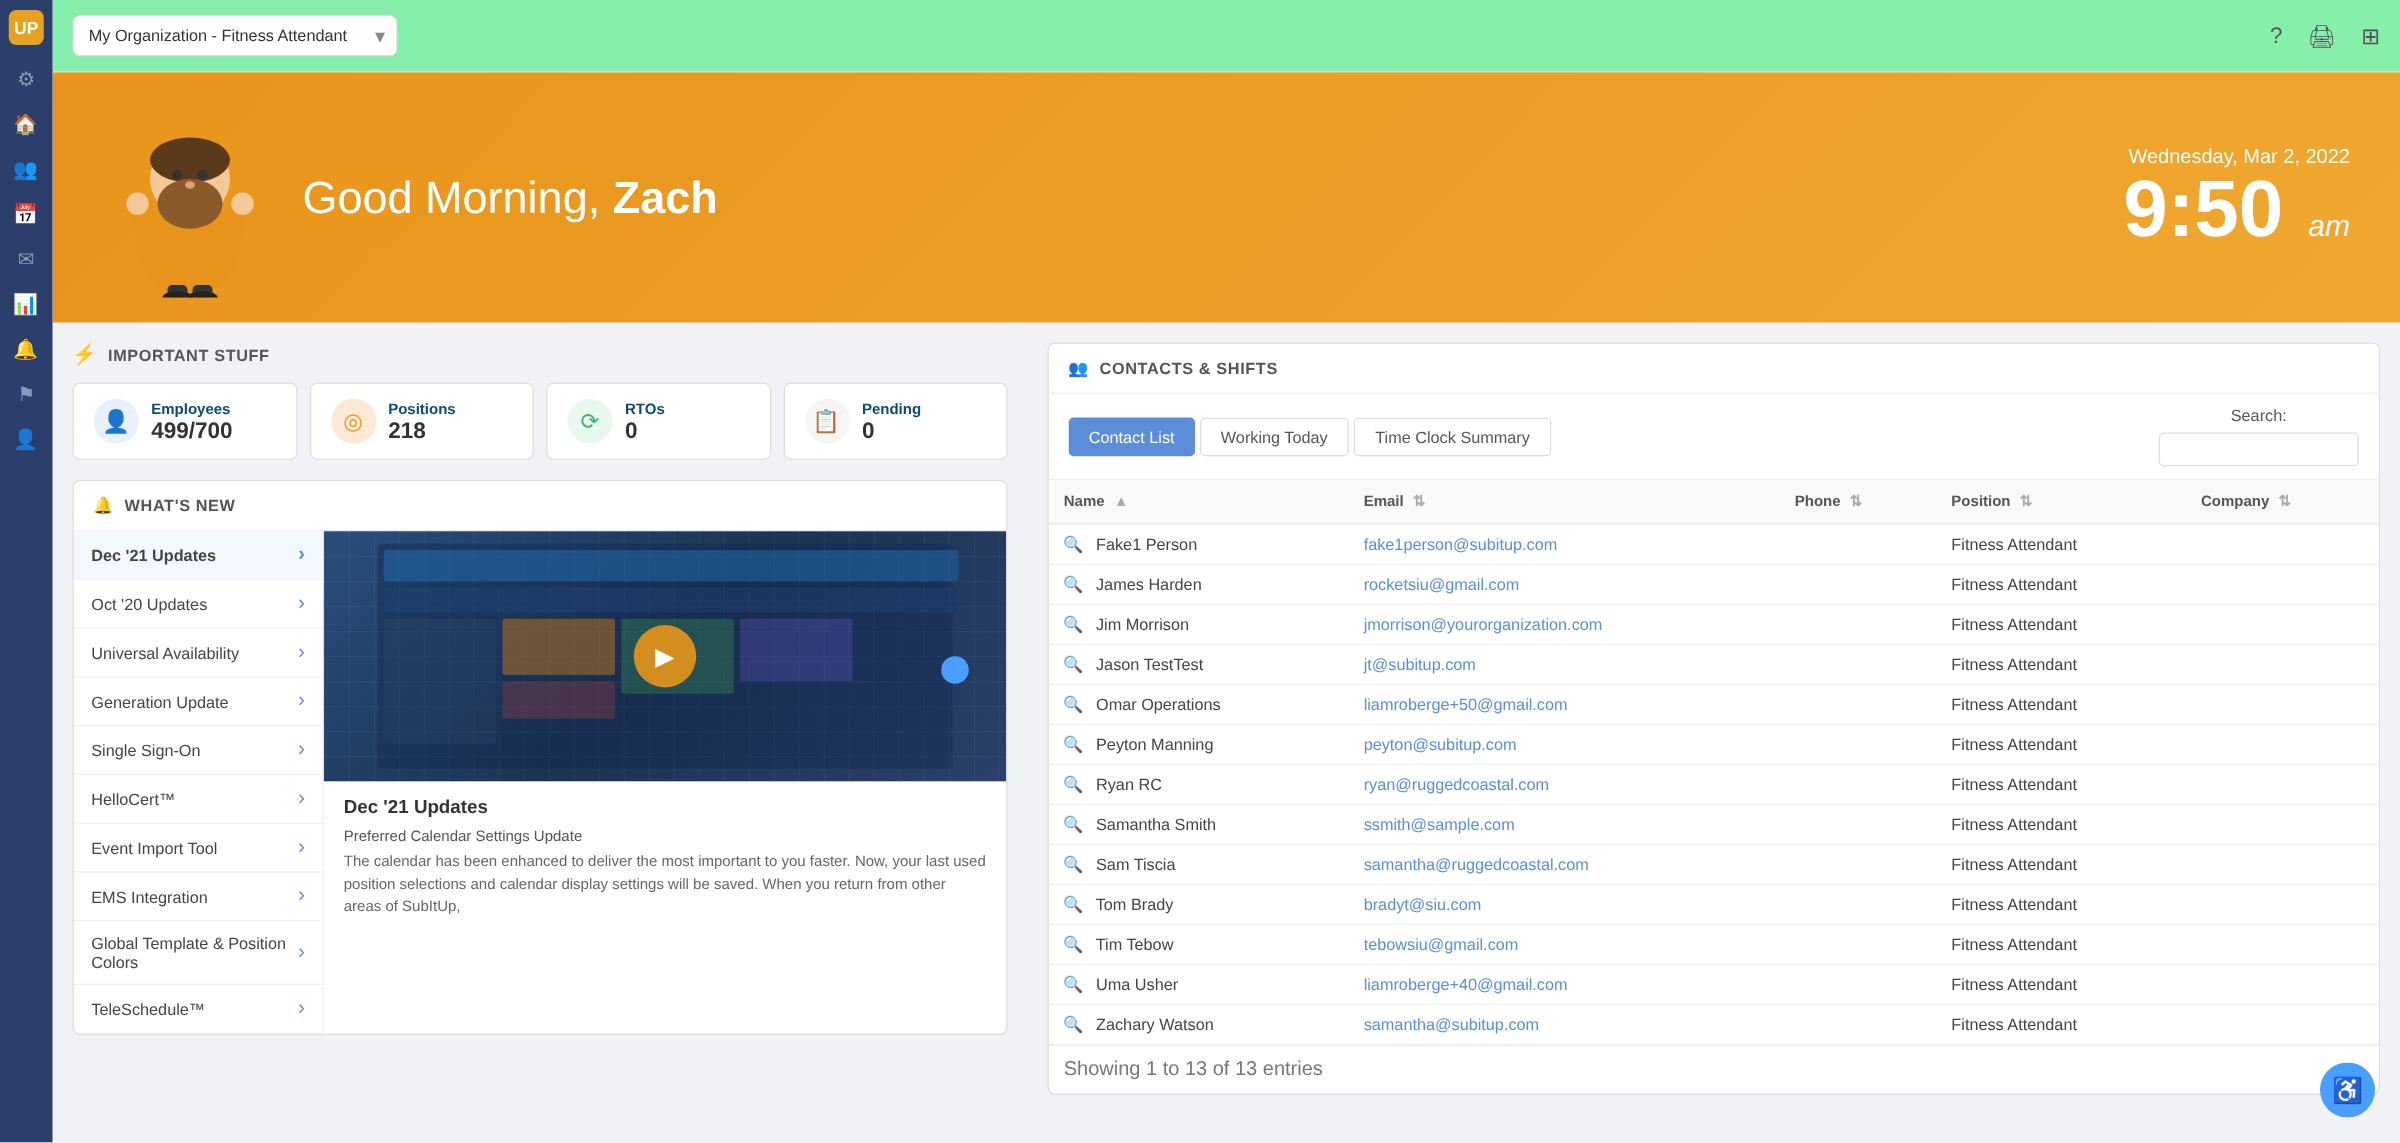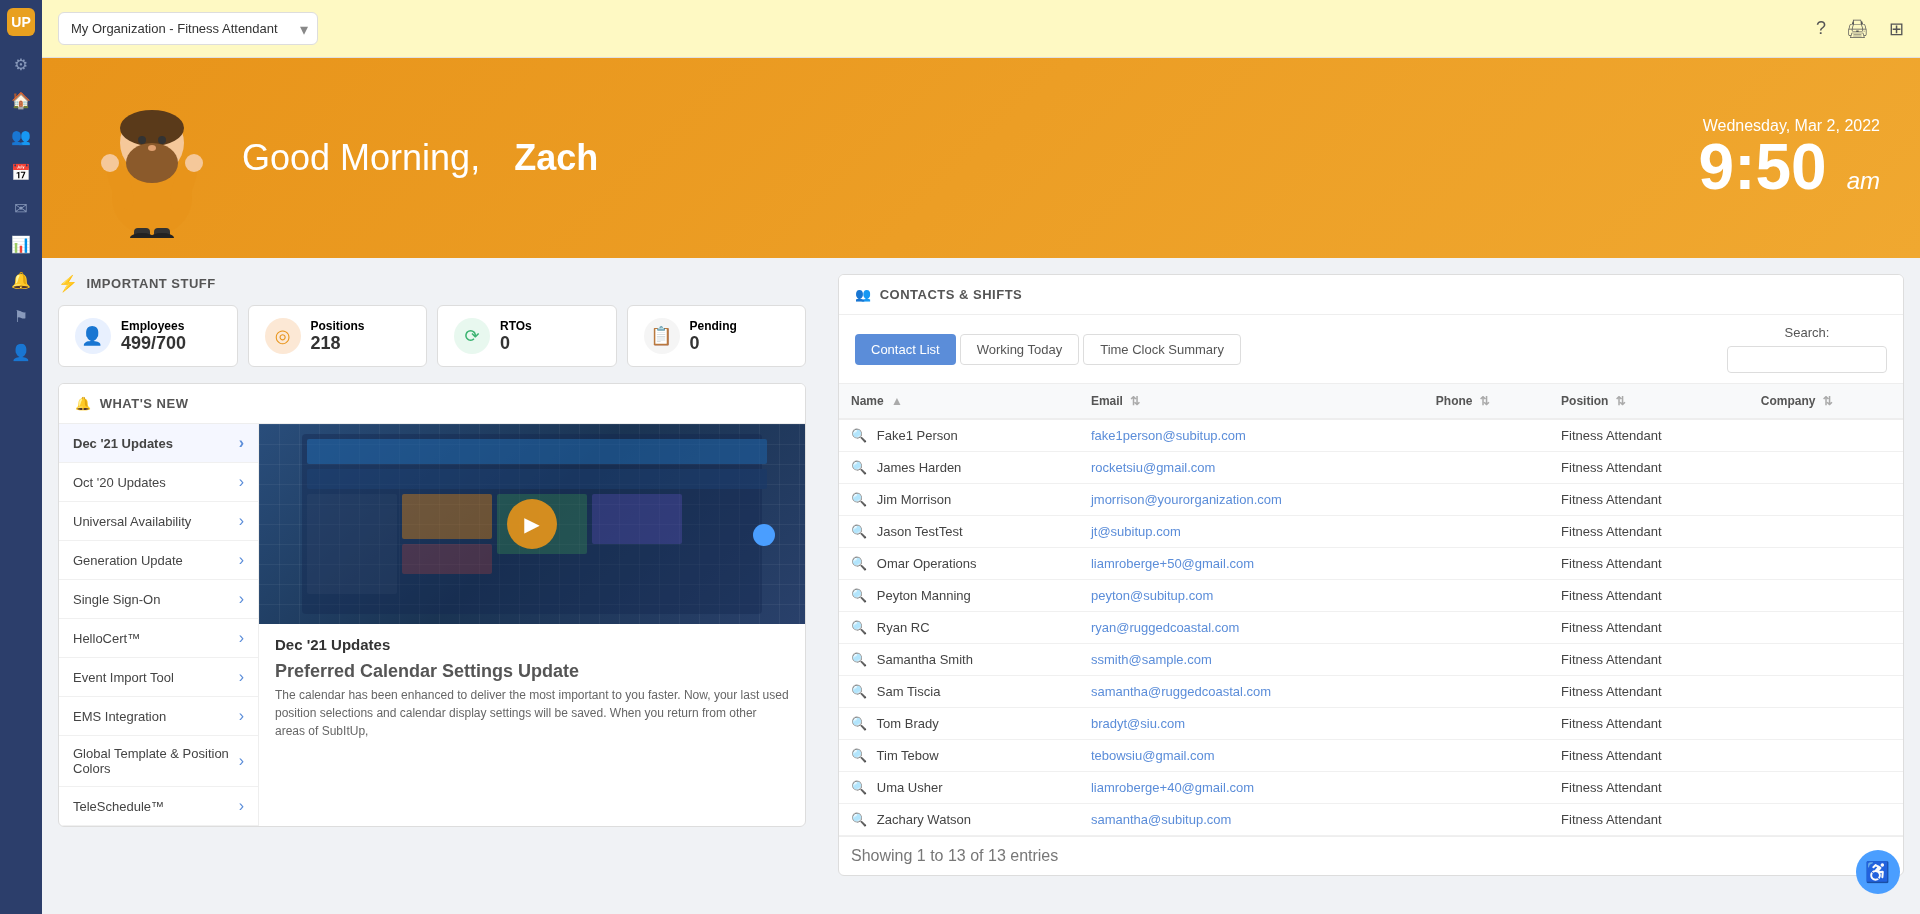--- a/index.html
+++ b/index.html
@@ -46,21 +46,21 @@
     
     .main-content {
       flex: 1;
       display: flex;
       flex-direction: column;
       overflow: hidden;
     }
 
     
     .topbar {
-      background: #fef9c3;
+      background: #86efac;
       height: 58px;
       display: flex;
       align-items: center;
       padding: 0 16px;
       border-bottom: 1px solid #e0e0e0;
       justify-content: space-between;
       flex-shrink: 0;
     }
     .org-selector {
       background: white;
@@ -108,21 +108,21 @@
       padding: 0 40px;
       position: relative;
       flex-shrink: 0;
     }
     .hero-text {
       color: white;
       font-size: 36px;
       font-weight: 300;
       margin-left: 20px;
     }
-    .hero-text strong { font-weight: 700; margin-left: 24px; }
+    .hero-text strong { font-weight: 700; }
     .hero-datetime {
       position: absolute;
       right: 40px;
       text-align: right;
       color: white;
     }
     .hero-date { font-size: 16px; font-weight: 400; }
     .hero-time { font-size: 64px; font-weight: 700; line-height: 1; }
     .hero-ampm { font-size: 24px; font-weight: 400; font-style: italic; }
 
@@ -187,21 +187,21 @@
       display: flex;
       align-items: center;
       justify-content: center;
       font-size: 18px;
       flex-shrink: 0;
     }
     .stat-icon.emp { background: #e8f0fe; color: #5b8dd9; }
     .stat-icon.pos { background: #fce8d5; color: #e8941a; }
     .stat-icon.rto { background: #e8f8ef; color: #3cb371; }
     .stat-icon.pend { background: #f5f5f5; color: #888; }
-    .stat-label { font-size: 12px; color: #000000; font-weight: 600; }
+    .stat-label { font-size: 12px; color: #0c4a6e; font-weight: 600; }
     .stat-value { font-size: 18px; font-weight: 700; color: #333; }
 
     
     .whats-new-section {
       background: white;
       border-radius: 6px;
       border: 1px solid #ddd;
       overflow: hidden;
     }
     .whats-new-header {
@@ -287,21 +287,21 @@
       width: 22px;
       height: 22px;
       background: #4a9eff;
       border-radius: 50%;
       z-index: 3;
     }
     .news-text-content {
       padding: 12px 16px;
     }
     .news-text-content h3 { font-size: 15px; font-weight: 700; color: #333; margin-bottom: 8px; }
-    .news-subheading { font-size: 18px; font-weight: 700; color: #555; margin-bottom: 4px; }
+    .news-subheading { font-size: 12px; font-weight: 400; color: #555; margin-bottom: 4px; }
     .news-description { font-size: 12px; color: #666; line-height: 1.5; }
 
     
     .contacts-section {
       background: white;
       border-radius: 6px;
       border: 1px solid #ddd;
       overflow: hidden;
     }
     .contacts-header {

